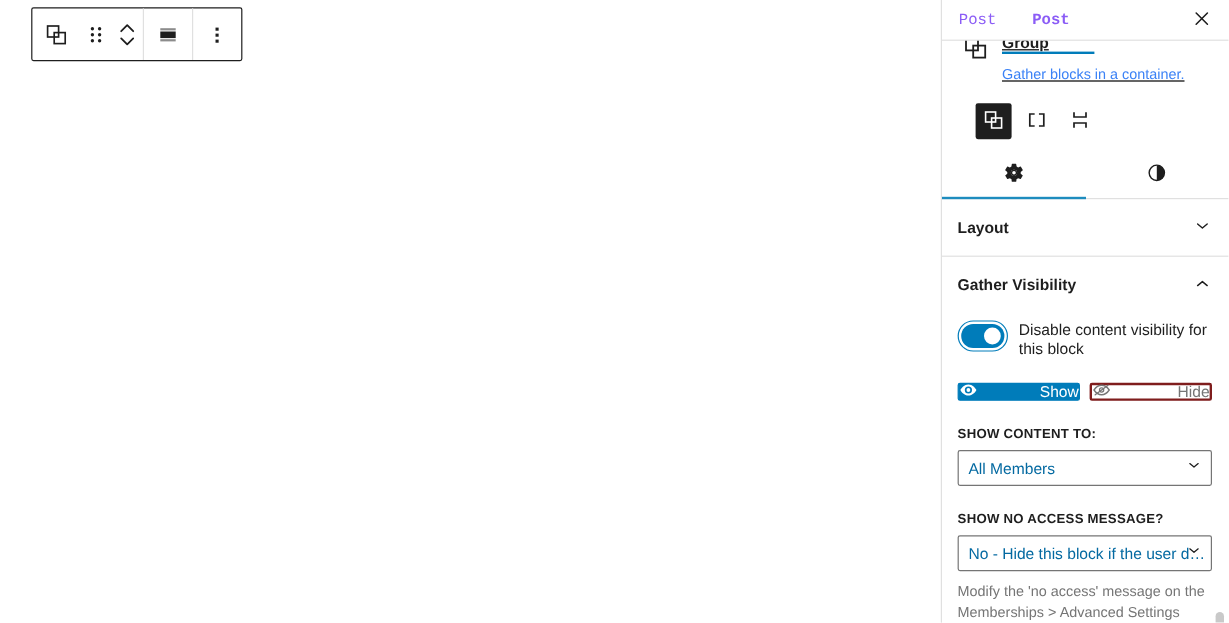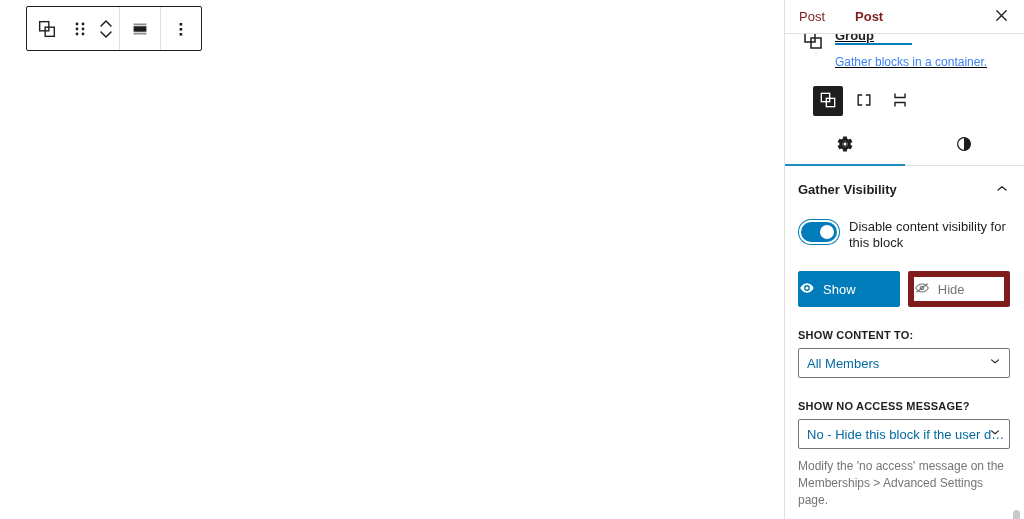--- a/index.html
+++ b/index.html
@@ -78,28 +78,28 @@
     height: 33px;
     flex: 0 0 33px;
     display: flex;
     align-items: center;
     padding: 0 0 0 14px;
     position: relative;
     background: #ffffff;
   }
   .sb-tab {
     font-size: 13px;
-    color: #7f1d1d;
+    color: #8b5cf6;
     background: none;
     border: none;
     padding: 0;
     margin-right: 30px;
     cursor: pointer;
     line-height: 1;
-    font-family: Liberation Sans, sans-serif;
+    font-family: Liberation Mono, monospace;
   }
   .sb-tab.active { font-weight: 600; }
   .sb-close {
     position: absolute;
     right: 10px;
     top: 50%;
     transform: translateY(-50%);
     width: 26px; height: 26px;
     display: flex; align-items: center; justify-content: center;
     background: none; border: none; cursor: pointer;
@@ -264,40 +264,40 @@
   }
 
   
   .btn-row {
     display: flex;
     gap: 8px;
     margin-top: 20px;
   }
   .btn {
     flex: 1 1 50%;
-    height: 36px;
+    height: 15px;
     display: flex;
     align-items: center;
-    justify-content: flex-start;
+    justify-content: space-between;
     gap: 8px;
     font-size: 13px;
     border-radius: 2px;
     cursor: pointer;
     font-family: "Liberation Sans", sans-serif;
     padding: 0;
   }
   .btn-primary {
     background: #007cba;
     color: #ffffff;
     border: 1px solid #007cba;
   }
   .btn-secondary {
     background: #ffffff;
     color: #757575;
-    border: 6px solid #7f1d1d;
+    border: 2px solid #7f1d1d;
   }
 
   
   .field { margin-top: 22px; }
   .field-label {
     font-size: 11px;
     font-weight: 700;
     letter-spacing: 0.2px;
     color: #1e1e1e;
     text-transform: uppercase;
@@ -498,20 +498,30 @@
           <button class="panel-tab">
             <span>
               <svg width="18" height="18" viewBox="0 0 24 24">
                 <circle cx="12" cy="12" r="8.5" fill="none" stroke="#1e1e1e" stroke-width="1.6"></circle>
                 <path d="M12 3.5a8.5 8.5 0 0 1 0 17z" fill="#1e1e1e"></path>
               </svg>
             </span>
           </button>
         </div>
 
+        <div class="section">
+          <button class="section-head">
+            <span class="section-title">Layout</span>
+            <span class="chev">
+              <svg width="16" height="16" viewBox="0 0 24 24" fill="none" stroke="#1e1e1e" stroke-width="1.8" stroke-linecap="round" stroke-linejoin="round">
+                <polyline points="6,10 12,15 18,10"></polyline>
+              </svg>
+            </span>
+          </button>
+        </div>
 
         <div class="section">
           <button class="section-head">
             <span class="section-title">Gather Visibility</span>
             <span class="chev">
               <svg width="16" height="16" viewBox="0 0 24 24" fill="none" stroke="#1e1e1e" stroke-width="1.8" stroke-linecap="round" stroke-linejoin="round">
                 <polyline points="6,15 12,10 18,15"></polyline>
               </svg>
             </span>
           </button>

